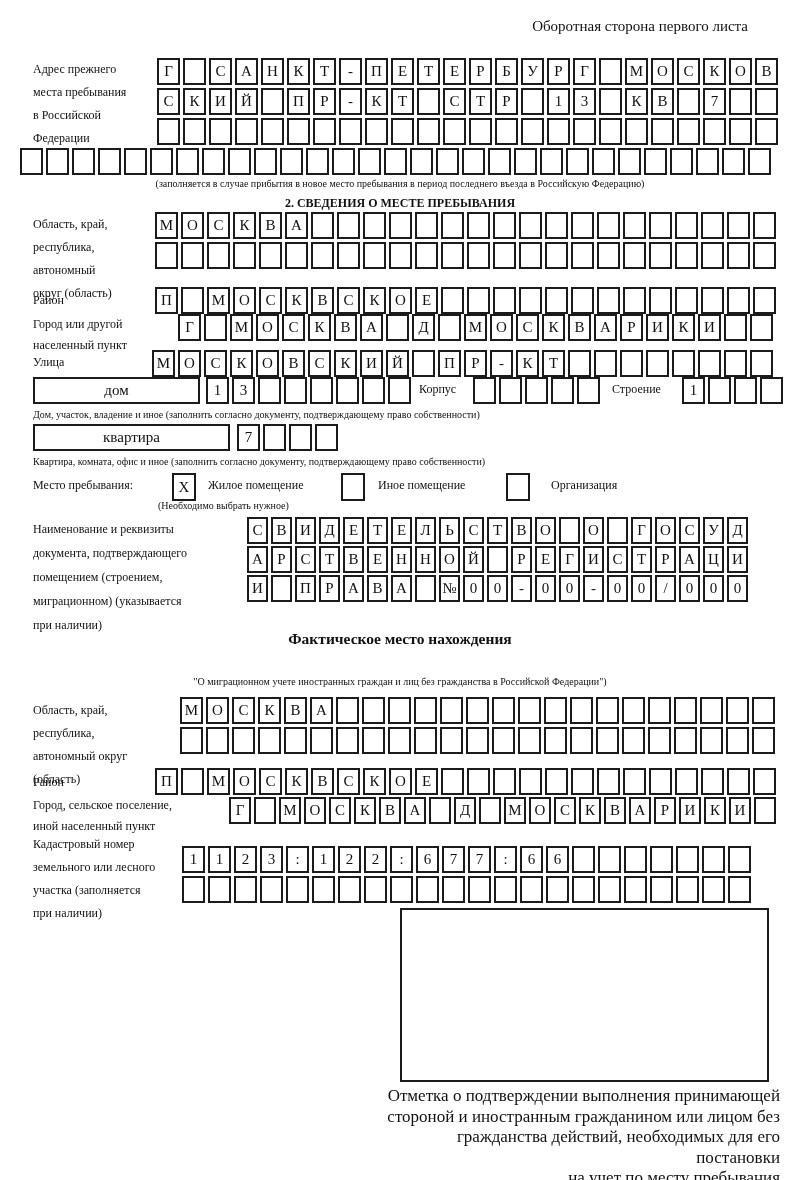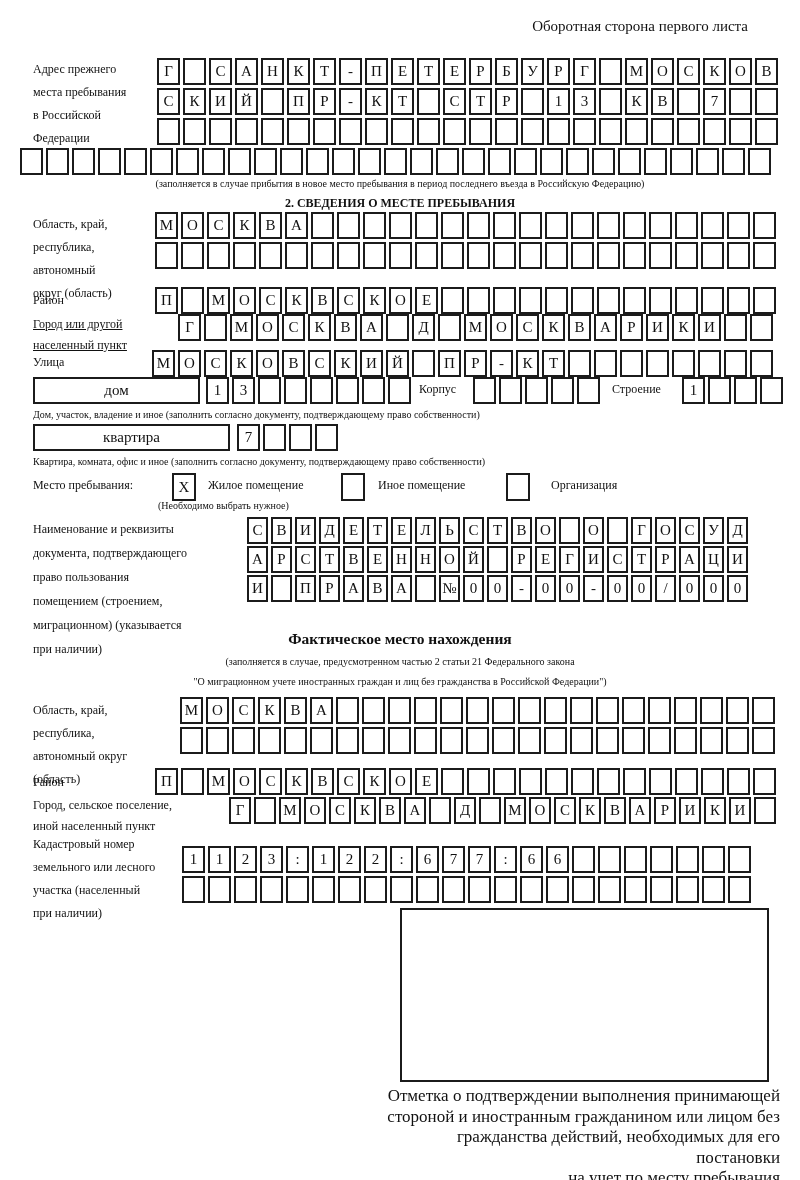--- a/index.html
+++ b/index.html
@@ -244,21 +244,21 @@
       <div class="cell"></div>
       <div class="cell"></div>
       <div class="cell"></div>
       <div class="cell"></div>
       <div class="cell"></div>
       <div class="cell"></div>
       <div class="cell"></div>
       <div class="cell"></div>
     </div>
 
-  <div class="lbl lh21" style="left:33px;top:314px;text-decoration:underline;">
+  <div class="lbl lh21" style="left:33px;top:314px;">
     <div>Город или другой</div>
     <div>населенный пункт</div>
   </div>
   <div class="cells" style="left:178px;top:314px;">
       <div class="cell">Г</div>
       <div class="cell"></div>
       <div class="cell">М</div>
       <div class="cell">О</div>
       <div class="cell">С</div>
       <div class="cell">К</div>
@@ -351,21 +351,20 @@
   <div class="opt-label" style="left:208px;top:478px;">Жилое помещение</div>
   <div class="cb" style="left:341px;top:473px;"></div>
   <div class="opt-label" style="left:378px;top:478px;">Иное помещение</div>
   <div class="cb" style="left:506px;top:473px;"></div>
   <div class="opt-label" style="left:551px;top:478px;">Организация</div>
   <div class="cap" style="left:158px;top:500px;">(Необходимо выбрать нужное)</div>
 
   <div class="lbl" style="left:33px;top:517px;line-height:24px;">
     <div>Наименование и реквизиты</div>
     <div>документа, подтверждающего</div>
-    <div>право пользования</div>
     <div>помещением (строением,</div>
     <div>миграционном) (указывается</div>
     <div>при наличии)</div>
   </div>
   <div class="cells cells--sm" style="left:247px;top:517px;">
       <div class="cell">С</div>
       <div class="cell">В</div>
       <div class="cell">И</div>
       <div class="cell">Д</div>
       <div class="cell">Е</div>
@@ -427,21 +426,20 @@
       <div class="cell">-</div>
       <div class="cell">0</div>
       <div class="cell">0</div>
       <div class="cell">/</div>
       <div class="cell">0</div>
       <div class="cell">0</div>
       <div class="cell">0</div>
     </div>
 
   <div class="hdr" style="top:630px;font-size:15.5px;">Фактическое место нахождения</div>
-  <div class="cap center" style="top:656px;">(заполняется в случае, предусмотренном частью 2 статьи 21 Федерального закона</div>
   <div class="cap center" style="top:676px;">"О миграционном учете иностранных граждан и лиц без гражданства в Российской Федерации")</div>
 
   <div class="lbl" style="left:33px;top:699px;">
     <div>Область, край,</div>
     <div>республика,</div>
     <div>автономный округ</div>
     <div>(область)</div>
   </div>
   <div class="cells" style="left:180px;top:697px;">
       <div class="cell">М</div>
@@ -547,21 +545,21 @@
       <div class="cell">Р</div>
       <div class="cell">И</div>
       <div class="cell">К</div>
       <div class="cell">И</div>
       <div class="cell"></div>
     </div>
 
   <div class="lbl" style="left:33px;top:833px;">
     <div>Кадастровый номер</div>
     <div>земельного или лесного</div>
-    <div>участка (населенный</div>
+    <div>участка (заполняется</div>
     <div>при наличии)</div>
   </div>
   <div class="cells" style="left:182px;top:846px;">
       <div class="cell">1</div>
       <div class="cell">1</div>
       <div class="cell">2</div>
       <div class="cell">3</div>
       <div class="cell">:</div>
       <div class="cell">1</div>
       <div class="cell">2</div>

